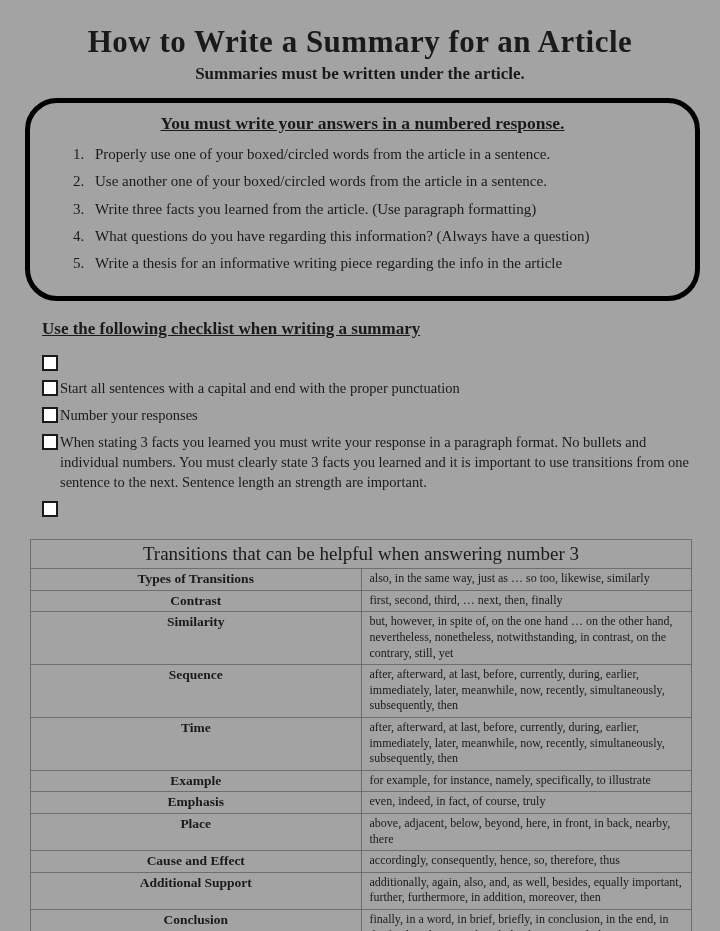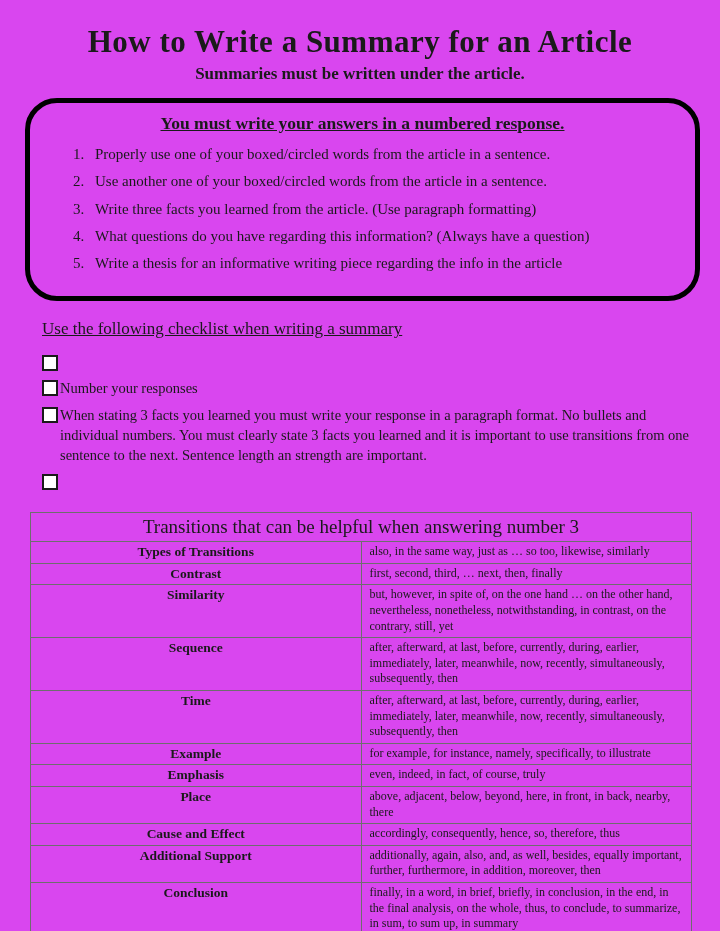--- a/index.html
+++ b/index.html
@@ -4,21 +4,21 @@
 <style>
   html, body {
     margin: 0;
     padding: 0;
     background: #ffffff;
   }
   .page {
     position: relative;
     width: 720px;
     height: 931px;
-    background: #d946ef;
+    background: #a3a3a3;
     color: #1a1a1a;
     font-family: "Liberation Serif", serif;
     overflow: hidden;
   }
   .title {
     margin: 24px 0 4px 0;
     text-align: center;
     font-size: 31px;
     font-weight: bold;
     letter-spacing: 0.5px;
@@ -48,21 +48,21 @@
     font-size: 15px;
   }
   ol.answer-list li {
     padding-left: 7px;
     margin-bottom: 7px;
     line-height: 1.35;
   }
   .checklist-heading {
     margin: 18px 0 14px 42px;
     font-size: 17px;
-    font-weight: normal;
+    font-weight: bold;
     text-decoration: underline;
   }
   .checklist {
     margin: 0 30px 0 42px;
   }
   .check-item {
     display: flex;
     align-items: flex-start;
     margin-bottom: 7px;
     font-size: 14.5px;
@@ -132,20 +132,24 @@
   </div>
 
   <div class="checklist-heading">Use the following checklist when writing a summary</div>
 
   <div class="checklist">
 
       <div class="check-item">
         <span class="checkbox"></span>
       </div>
 
+      <div class="check-item">
+        <span class="checkbox"></span>
+        <span class="check-text">Start all sentences with a capital and end with the proper punctuation</span>
+      </div>
 
       <div class="check-item">
         <span class="checkbox"></span>
         <span class="check-text">Number your responses</span>
       </div>
 
       <div class="check-item">
         <span class="checkbox"></span>
         <span class="check-text">When stating 3 facts you learned you must write your response in a paragraph format.  No bullets and individual numbers.  You must clearly state 3 facts you learned and it is important to use transitions from one sentence to the next.  Sentence length an strength are important.</span>
       </div>

